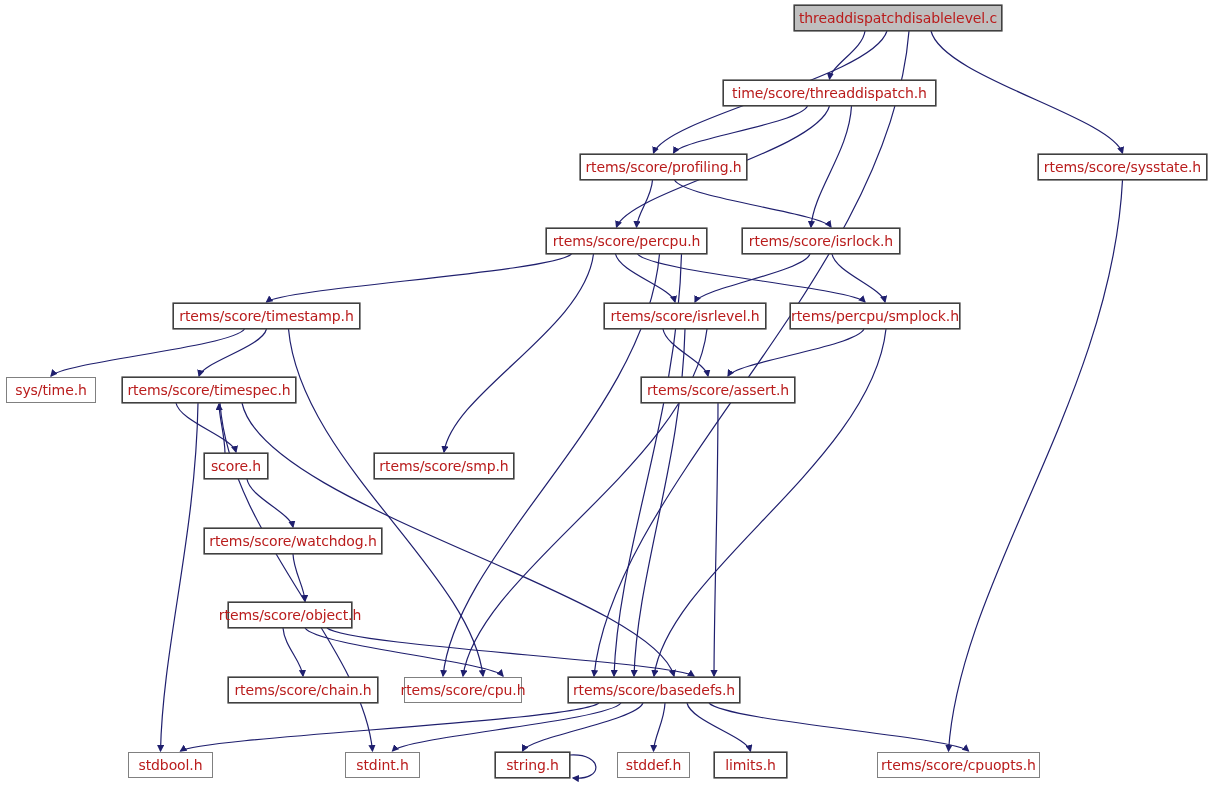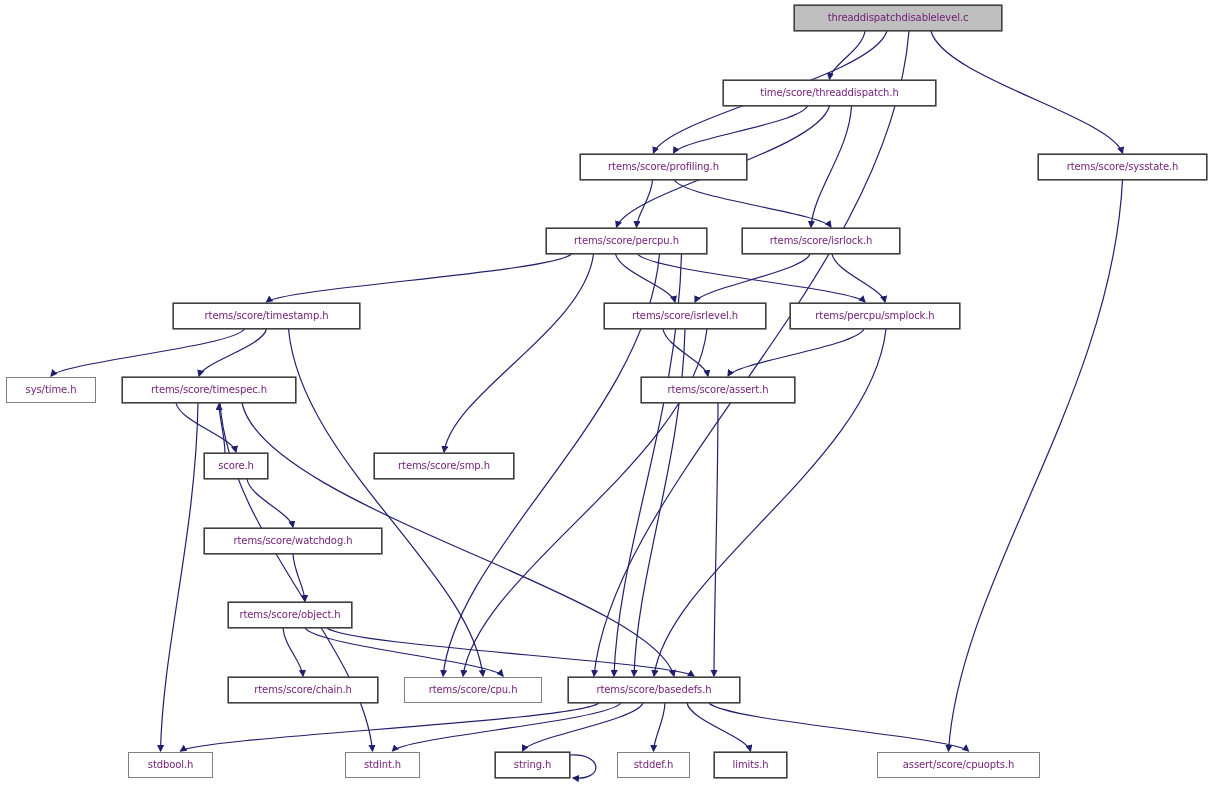--- a/index.html
+++ b/index.html
@@ -24,23 +24,23 @@
     width: 1212px;
     height: 785px;
   }
   .node {
     position: absolute;
     box-sizing: border-box;
     display: flex;
     align-items: center;
     justify-content: center;
     white-space: nowrap;
-    font-size: 10px;
+    font-size: 14px;
     line-height: 1;
-    color: #701a75;
+    color: #b91c1c;
     background: #ffffff;
     border: 1px solid #808080;
     letter-spacing: -0.1px;
   }
   .node.strong {
     border: 1px solid #404040;
     box-shadow: 0 0 0 0.6px #404040;
   }
   .node.root {
     background: #bfbfbf;
@@ -153,21 +153,21 @@
       </div>
       <div class="node strong" style="left: 204px; top: 528px; width: 178px; height: 26px;">
         <span class="node-label">rtems/score/watchdog.h</span>
       </div>
       <div class="node strong" style="left: 228px; top: 602px; width: 124px; height: 26px;">
         <span class="node-label">rtems/score/object.h</span>
       </div>
       <div class="node strong" style="left: 228px; top: 677px; width: 150px; height: 26px;">
         <span class="node-label">rtems/score/chain.h</span>
       </div>
-      <div class="node " style="left: 404px; top: 677px; width: 138px; height: 26px; justify-content: center;">
+      <div class="node " style="left: 404px; top: 677px; width: 118px; height: 26px; justify-content: center;">
         <span class="node-label">rtems/score/cpu.h</span>
       </div>
       <div class="node strong" style="left: 568px; top: 677px; width: 172px; height: 26px;">
         <span class="node-label">rtems/score/basedefs.h</span>
       </div>
       <div class="node " style="left: 128px; top: 752px; width: 85px; height: 26px;">
         <span class="node-label">stdbool.h</span>
       </div>
       <div class="node " style="left: 345px; top: 752px; width: 75px; height: 26px;">
         <span class="node-label">stdint.h</span>
@@ -175,16 +175,16 @@
       <div class="node strong" style="left: 495px; top: 752px; width: 75px; height: 26px;">
         <span class="node-label">string.h</span>
       </div>
       <div class="node " style="left: 617px; top: 752px; width: 73px; height: 26px;">
         <span class="node-label">stddef.h</span>
       </div>
       <div class="node strong" style="left: 714px; top: 752px; width: 73px; height: 26px;">
         <span class="node-label">limits.h</span>
       </div>
       <div class="node " style="left: 877px; top: 752px; width: 163px; height: 26px;">
-        <span class="node-label">assert/score/cpuopts.h</span>
+        <span class="node-label">rtems/score/cpuopts.h</span>
       </div>
     </div>
 </div>
 
 </body></html>

